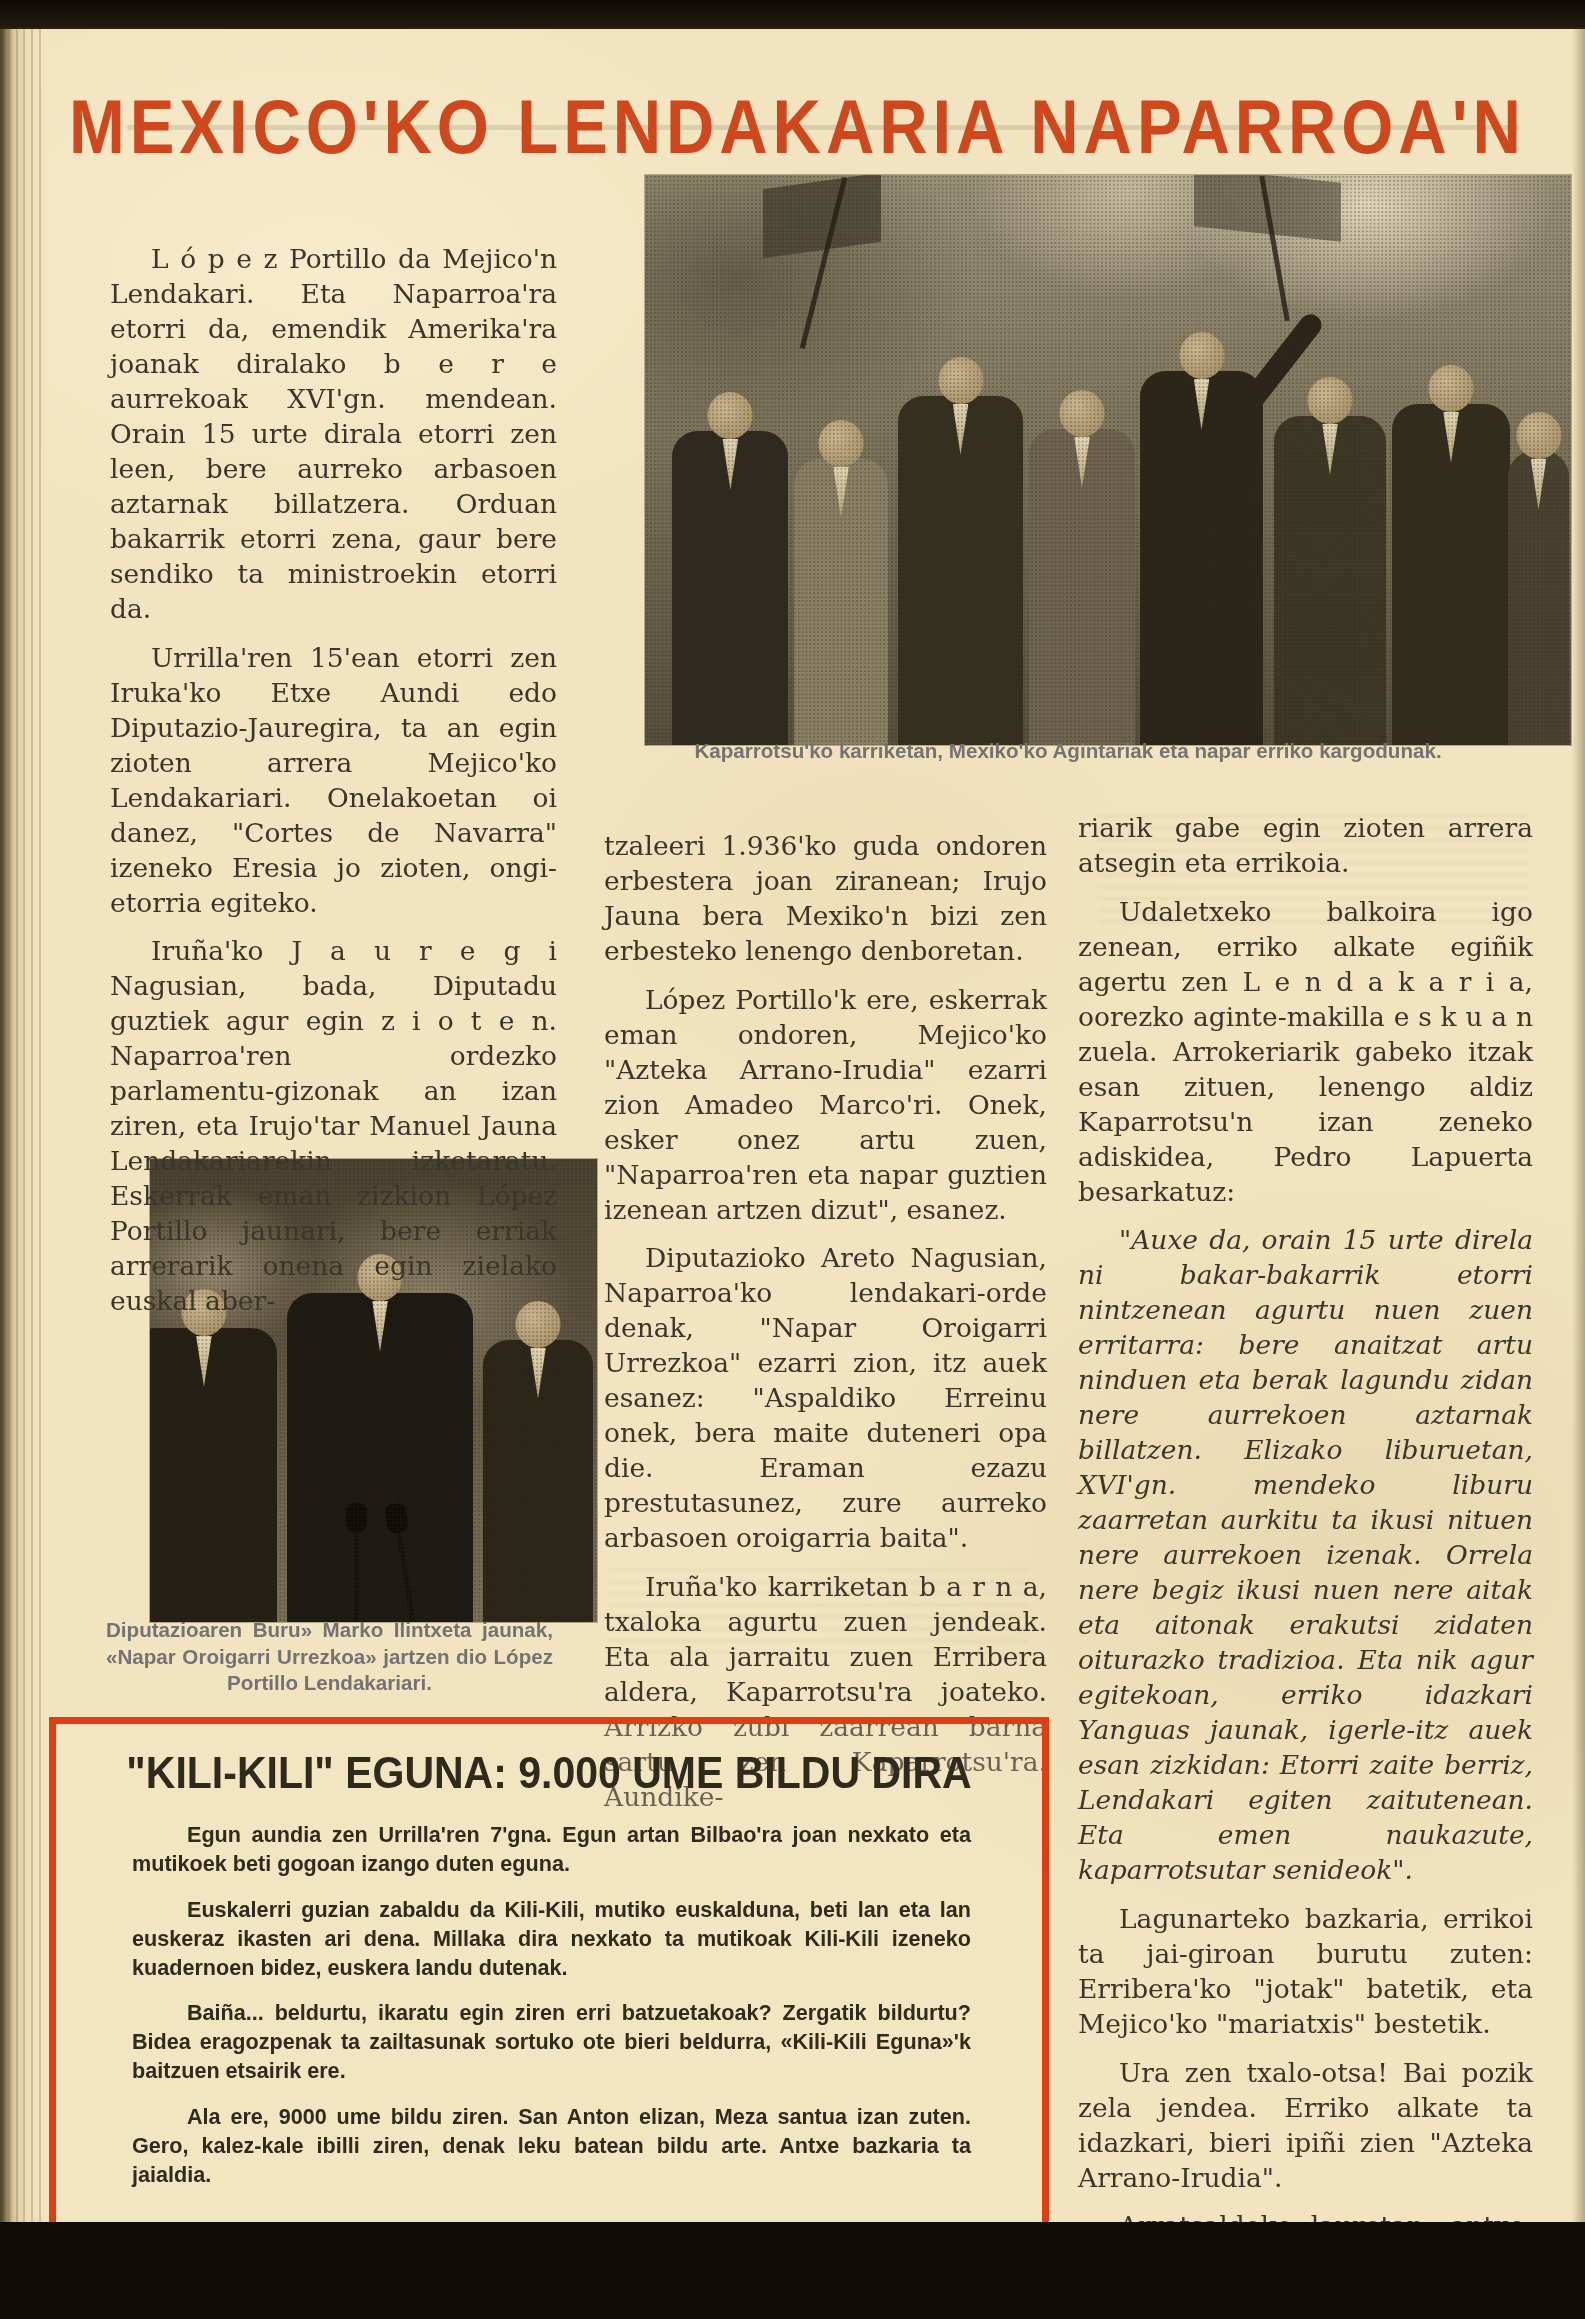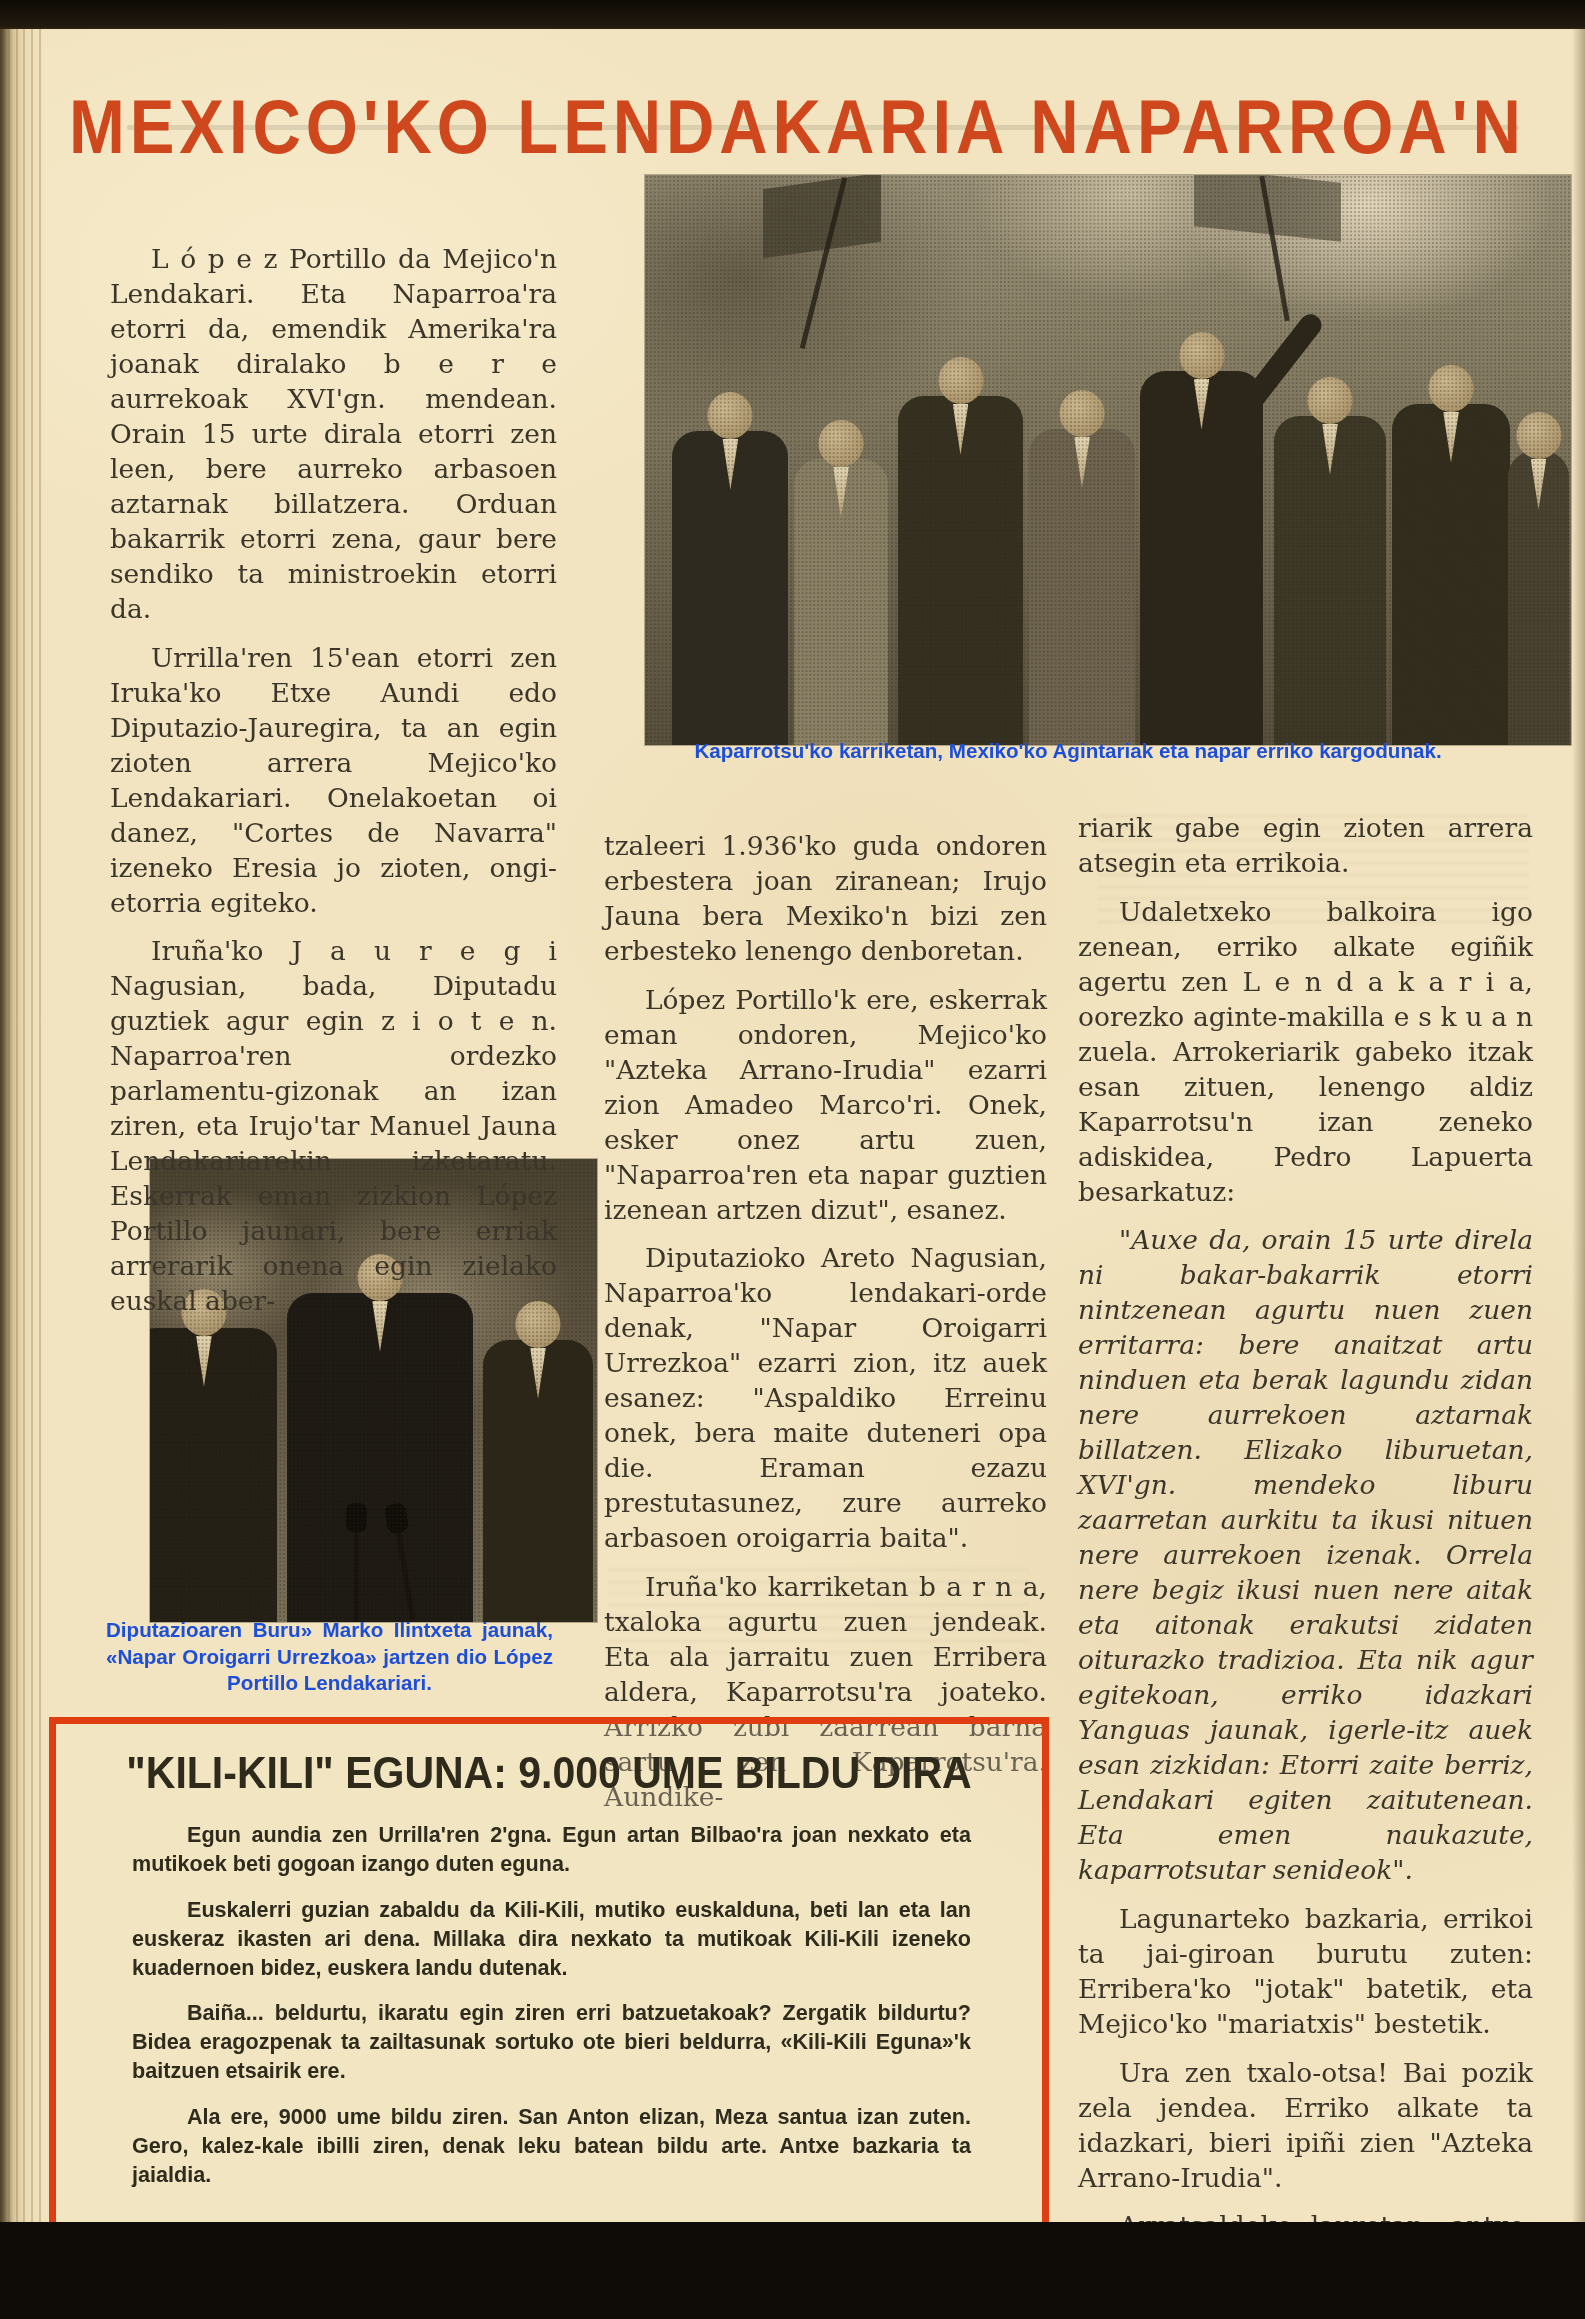--- a/index.html
+++ b/index.html
@@ -88,21 +88,21 @@
   .photo2 .t1{left:-19.6px;width:147px;height:294px;background:#241f15;}
   .photo2 .t2{left:137px;width:186px;height:329px;background:#1d1913;}
   .photo2 .t3{left:333px;width:110px;height:282px;background:#2c2619;}
   .mic{position:absolute;bottom:0;width:4.9px;height:94px;background:#17130c;}
   .mic::before{content:"";position:absolute;top:-25.5px;left:-7.8px;width:20.6px;height:29px;border-radius:7.8px;background:#100d08;}
   .mic.m1{left:204px;}
   .mic.m2{left:253px;transform:rotate(-9deg);}
 
   
   .caption{position:absolute;z-index:5;font-family:"Liberation Sans",sans-serif;font-weight:bold;
-    font-size:20.6px;line-height:26.5px;color:#1d4ed8;}
+    font-size:20.6px;line-height:26.5px;color:#737373;}
   .cap1{left:605px;top:738px;width:926px;text-align:center;}
   .cap2{left:106px;top:1617px;width:447px;text-align:justify;text-align-last:center;}
 
   
   .kili-box{position:absolute;left:49px;top:1717px;width:986px;height:528px;z-index:6;
     border:7.8px solid var(--box-red);background:rgba(243,230,198,.25);overflow:hidden;}
   .kili-title{margin:23.5px 19.6px 0 19.6px;text-align:center;font-family:"Liberation Sans",sans-serif;
     font-weight:bold;font-size:41px;color:#2e2a1c;transform:scaleY(1.08);transform-origin:top center;}
   .kili-paras{margin:25.5px 71px 0 76px;font-family:"Liberation Sans",sans-serif;font-weight:bold;
     font-size:21.6px;line-height:29px;color:#2f2b1d;text-align:justify;}
@@ -168,21 +168,21 @@
     <div class="person t2"></div>
     <div class="person t3"></div>
     <div class="mic m1"></div>
     <div class="mic m2"></div>
   </figure>
   <div class="caption cap2">Diputazioaren Buru» Marko Ilintxeta jaunak, «Napar Oroigarri Urrezkoa» jartzen dio López Portillo Lendakariari.</div>
 
   <div class="kili-box">
     <h2 class="kili-title">"KILI-KILI" EGUNA: 9.000 UME BILDU DIRA</h2>
     <div class="kili-paras">
-        <p>Egun aundia zen Urrilla'ren 2'gna. Egun artan Bilbao'ra joan nexkato eta mutikoek beti gogoan izango duten eguna.</p>
+        <p>Egun aundia zen Urrilla'ren 7'gna. Egun artan Bilbao'ra joan nexkato eta mutikoek beti gogoan izango duten eguna.</p>
         <p>Euskalerri guzian zabaldu da Kili-Kili, mutiko euskalduna, beti lan eta lan euskeraz ikasten ari dena. Millaka dira nexkato ta mutikoak Kili-Kili izeneko kuadernoen bidez, euskera landu dutenak.</p>
         <p>Baiña... beldurtu, ikaratu egin ziren erri batzuetakoak? Zergatik bildurtu? Bidea eragozpenak ta zailtasunak sortuko ote bieri beldurra, «Kili-Kili Eguna»'k baitzuen etsairik ere.</p>
         <p>Ala ere, 9000 ume bildu ziren. San Anton elizan, Meza santua izan zuten. Gero, kalez-kale ibilli ziren, denak leku batean bildu arte. Antxe bazkaria ta jaialdia.</p>
       </div>
   </div>
 
   <div class="footer">6 — PRINCIPE DE VIANA</div>
 </div>
 
 

